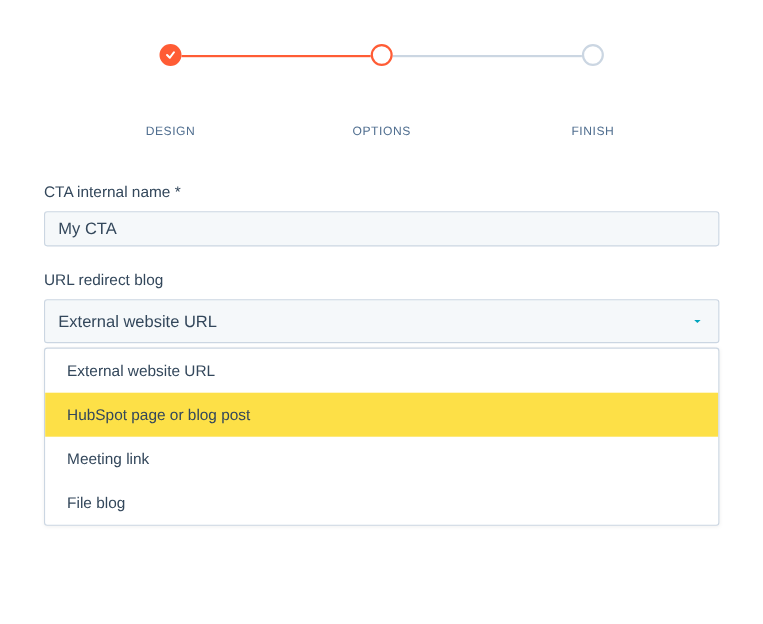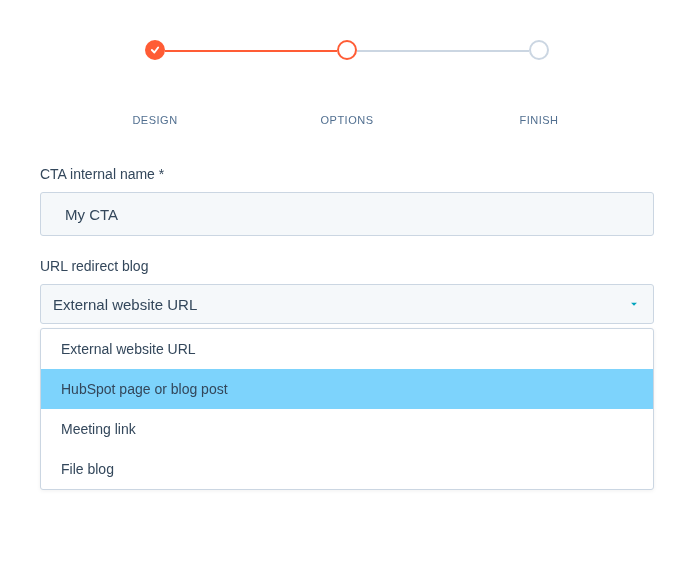--- a/index.html
+++ b/index.html
@@ -82,22 +82,22 @@
   .field-label {
     display: block;
     font-size: 14px;
     color: #33475b;
     margin-bottom: 10px;
     font-weight: 400;
     margin-top: 12px;
   }
   .text-input {
     width: 100%;
-    height: 44px;
-    padding: 0 24px;
+    height: 32px;
+    padding: 0 12px;
     font-size: 15px;
     color: #33475b;
     background: #f5f8fa;
     border: 1px solid #cbd6e2;
     border-radius: 3px;
     outline: none;
     font-family: inherit;
   }
 
   
@@ -136,21 +136,21 @@
     max-height: 236px;
     overflow: hidden;
   }
   .dropdown-option {
     padding: 12px 20px;
     font-size: 14px;
     color: #33475b;
     cursor: pointer;
   }
   .dropdown-option.highlight {
-    background: #7dd3fc;
+    background: #fde047;
   }
 </style>
 </head>
 <body>
 
 <div class="stepper">
   <div class="connector one"></div>
   <div class="connector two"></div>
 
   <div class="step">

